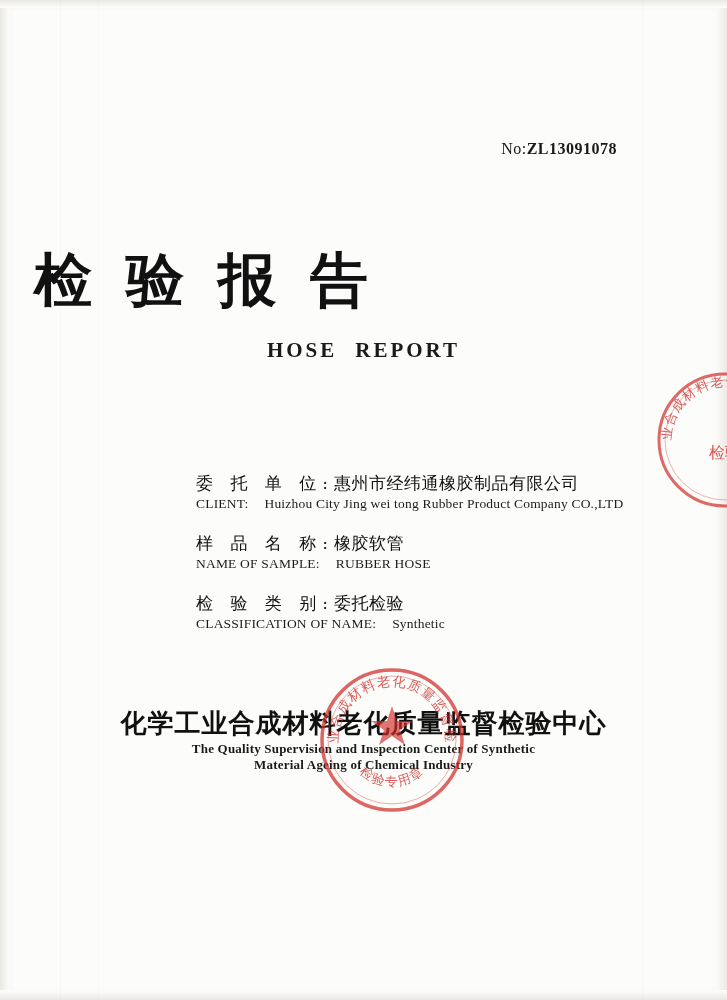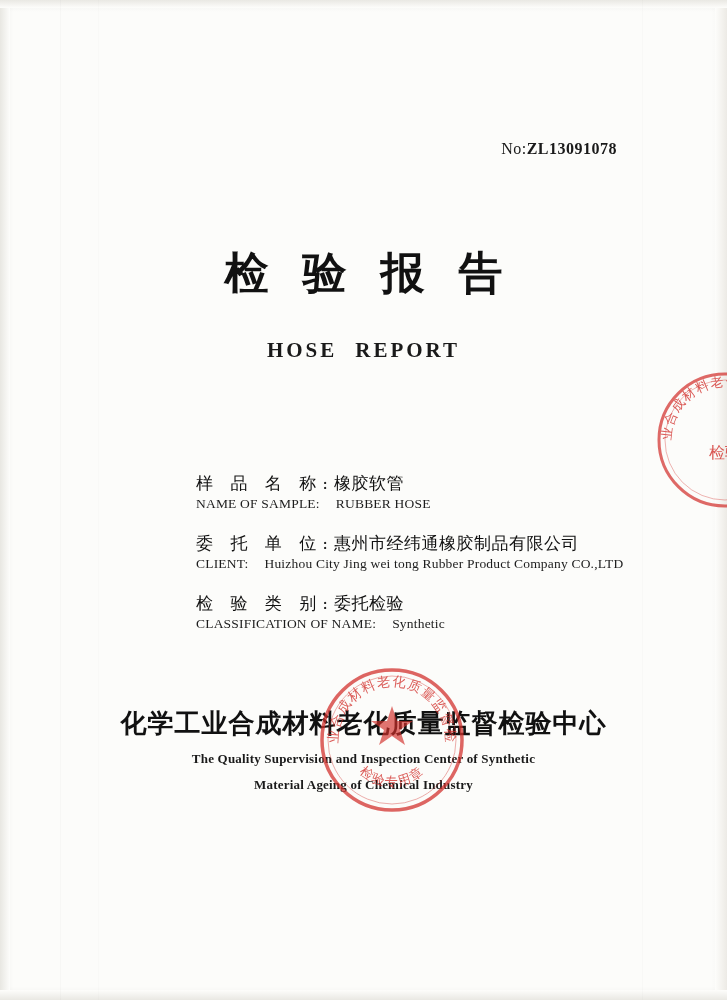--- a/index.html
+++ b/index.html
@@ -75,22 +75,22 @@
     font-weight: bold;
     margin-top: 28px;
   }
 
   
   .title-cn {
     position: absolute;
     top: 250px;
     left: 0;
     right: 0;
-    text-align: center;
-    font-size: 44px;
+    text-align: left;
+    font-size: 58px;
     font-weight: bold;
     letter-spacing: 34px;
     text-indent: 34px;
     color: #111111;
     font-family: "DejaVu Serif", serif;
     line-height: 1.05;
   }
   .title-en {
     position: absolute;
     top: 338px;
@@ -157,21 +157,21 @@
     font-weight: bold;
     color: #111111;
     font-family: "DejaVu Serif", serif;
     letter-spacing: 1px;
   }
   .footer-en1, .footer-en2 {
     font-size: 13px;
     font-weight: bold;
     color: #1a1a1a;
     font-family: "Liberation Serif", serif;
-    margin-top: 10px;
+    margin-top: 0;
     letter-spacing: 0.2px;
   }
 
   
   .stamp {
     position: absolute;
     pointer-events: none;
   }
   .stamp-center {
     left: 318px;
@@ -210,33 +210,33 @@
 
   <div class="title-cn">检验报告</div>
   <div class="title-en">
     <span>HOSE</span><span class="gap"></span><span>REPORT</span>
   </div>
 
   <div class="fields">
 
     <div class="field">
       <div class="field-cn">
+        <span class="lbl">委 托 单 位:</span><span class="val">惠州市经纬通橡胶制品有限公司</span>
+      </div>
+      <div class="field-en">
+        <span>CLIENT:</span><span class="en-gap"></span><span>Huizhou City Jing wei tong Rubber Product Company CO.,LTD</span>
+      </div>
+    </div>
+
+    <div class="field">
+      <div class="field-cn">
         <span class="lbl">样 品 名 称:</span><span class="val">橡胶软管</span>
       </div>
       <div class="field-en">
         <span>NAME OF SAMPLE:</span><span class="en-gap"></span><span>RUBBER    HOSE</span>
-      </div>
-    </div>
-
-    <div class="field">
-      <div class="field-cn">
-        <span class="lbl">委 托 单 位:</span><span class="val">惠州市经纬通橡胶制品有限公司</span>
-      </div>
-      <div class="field-en">
-        <span>CLIENT:</span><span class="en-gap"></span><span>Huizhou City Jing wei tong Rubber Product Company CO.,LTD</span>
       </div>
     </div>
 
     <div class="field">
       <div class="field-cn">
         <span class="lbl">检 验 类 别:</span><span class="val">委托检验</span>
       </div>
       <div class="field-en">
         <span>CLASSIFICATION OF NAME:</span><span class="en-gap"></span><span>Synthetic</span>
       </div>

